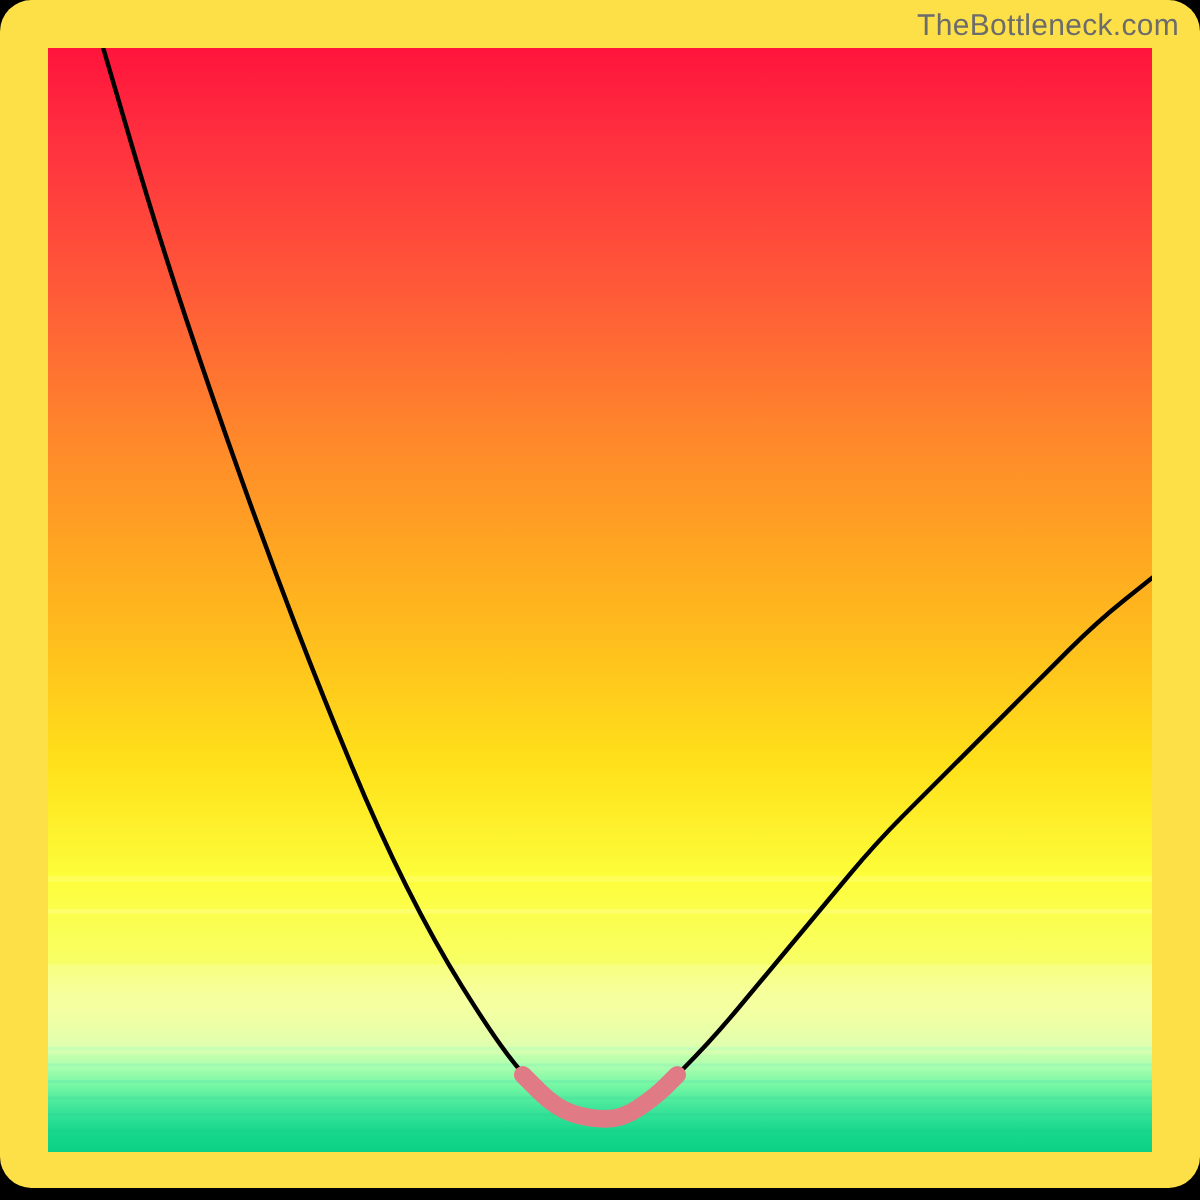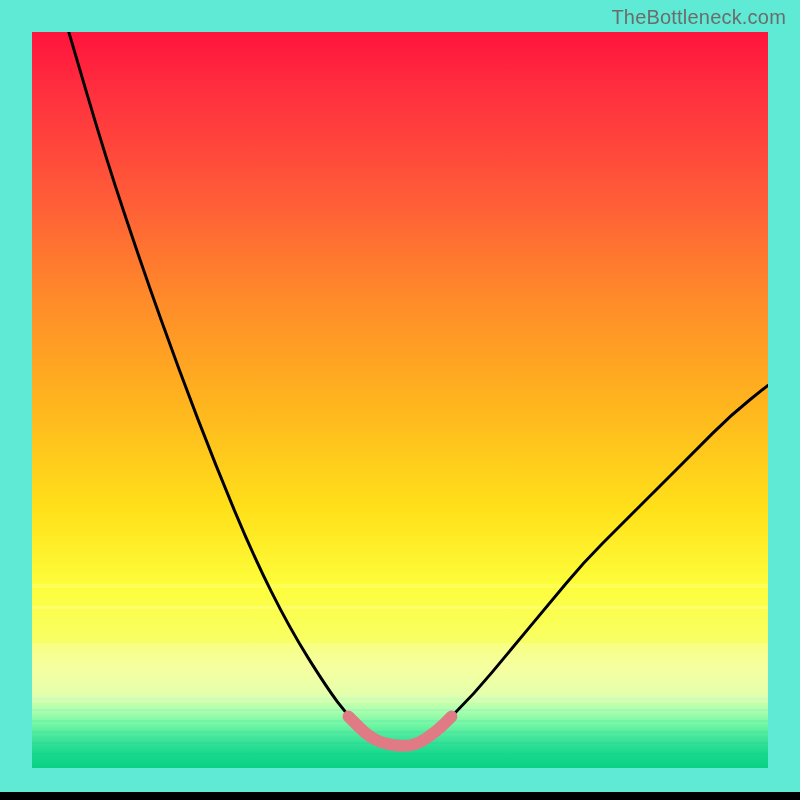--- a/index.html
+++ b/index.html
@@ -10,21 +10,22 @@
     background: #000;
     overflow: hidden;
     font-family: Arial, Helvetica, sans-serif;
   }
   .frame {
     position: absolute;
     top: 0;
     left: 0;
     width: 800px;
     height: 792px;
-    background: #5eead4;
+    background: #fde047;
+    border-radius: 21px;
   }
   .plot {
     position: absolute;
     top: 32px;
     left: 32px;
     width: 736px;
     height: 736px;
     overflow: hidden;
   }
   .gradient {

